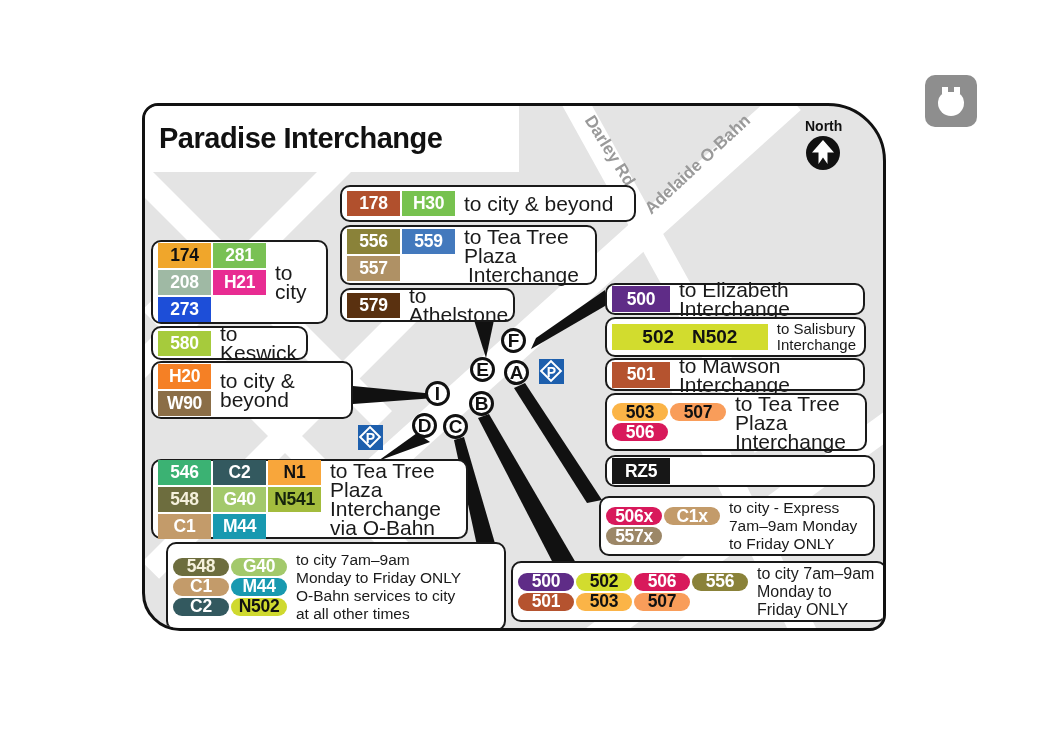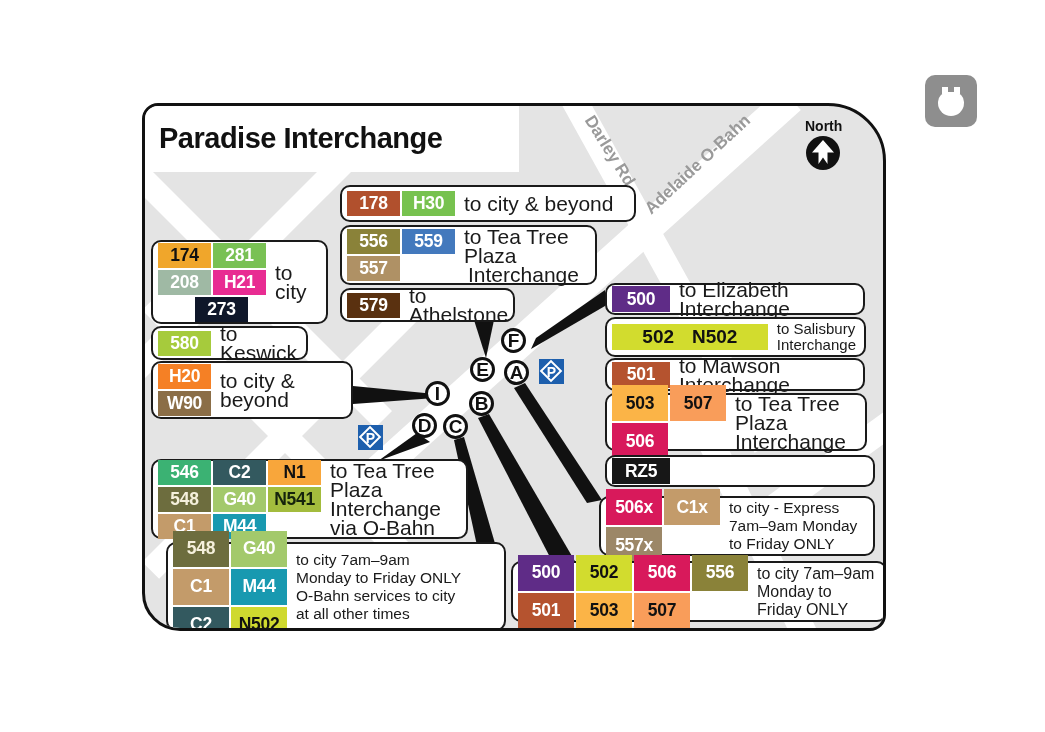--- a/index.html
+++ b/index.html
@@ -24,21 +24,21 @@
   #north { position:absolute; left:660px; top:12px; width:80px; z-index:5; text-align:left; }
   #north .nlabel { font-size:14px; font-weight:bold; color:#111; }
 
   
   .callout { position:absolute; z-index:5; background:#fff; border:2.5px solid #1a1a1a; border-radius:10px;
              display:flex; align-items:center; padding:4px 8px 4px 5px; gap:9px; }
   .badges { display:flex; flex-direction:column; gap:2px; }
   .brow { display:flex; gap:2px; }
   .badge { display:inline-flex; align-items:center; justify-content:center;
            width:53px; height:25px; font-weight:bold; font-size:17.5px; letter-spacing:-0.3px; }
-  .badge.big { width:56px; height:36px; }
+  .badge.big { width:56px; height:18px;border-radius:13px; }
   .badge.wide { width:58px; height:26px; }
   .dest { font-size:21px; color:#1a1a1a; line-height:19px; }
   .dest .b { font-weight:normal; }
   .dest.small { font-size:15px; line-height:16px; }
   .dest.multi { font-size:15.5px; line-height:18px; }
   .limestrip { display:inline-flex; align-items:center; justify-content:center; gap:18px;
                width:160px; height:26px; font-weight:bold; font-size:19px; }
 
   
   .stop { position:absolute; z-index:6; width:25px; height:25px; background:#fff; border:3px solid #111;
@@ -138,21 +138,21 @@
       <div class="badges">
         <div class="brow">
           <span class="badge" style="background-color: rgb(240, 166, 43); color: rgb(17, 17, 17);">174</span>
           <span class="badge" style="background-color: rgb(121, 193, 84); color: rgb(255, 255, 255);">281</span>
         </div>
         <div class="brow">
           <span class="badge" style="background-color: rgb(159, 185, 164); color: rgb(255, 255, 255);">208</span>
           <span class="badge" style="background-color: rgb(232, 44, 146); color: rgb(255, 255, 255);">H21</span>
         </div>
         <div class="brow">
-          <span class="badge" style="background-color: #0f172a; color: rgb(255, 255, 255); margin-left: 37px;">273</span>
+          <span class="badge" style="background-color: #1d4ed8; color: rgb(255, 255, 255);">273</span>
         </div>
       </div>
       <div class="dest">to city</div>
     </div>
 
     <div class="callout" style="left:6px; top:220px; width:157px; height:34px;">
       <div class="badges">
           <div class="brow">
         <span class="badge" style="background-color: rgb(166, 203, 60); color: rgb(255, 255, 255);">580</span>
       </div>

